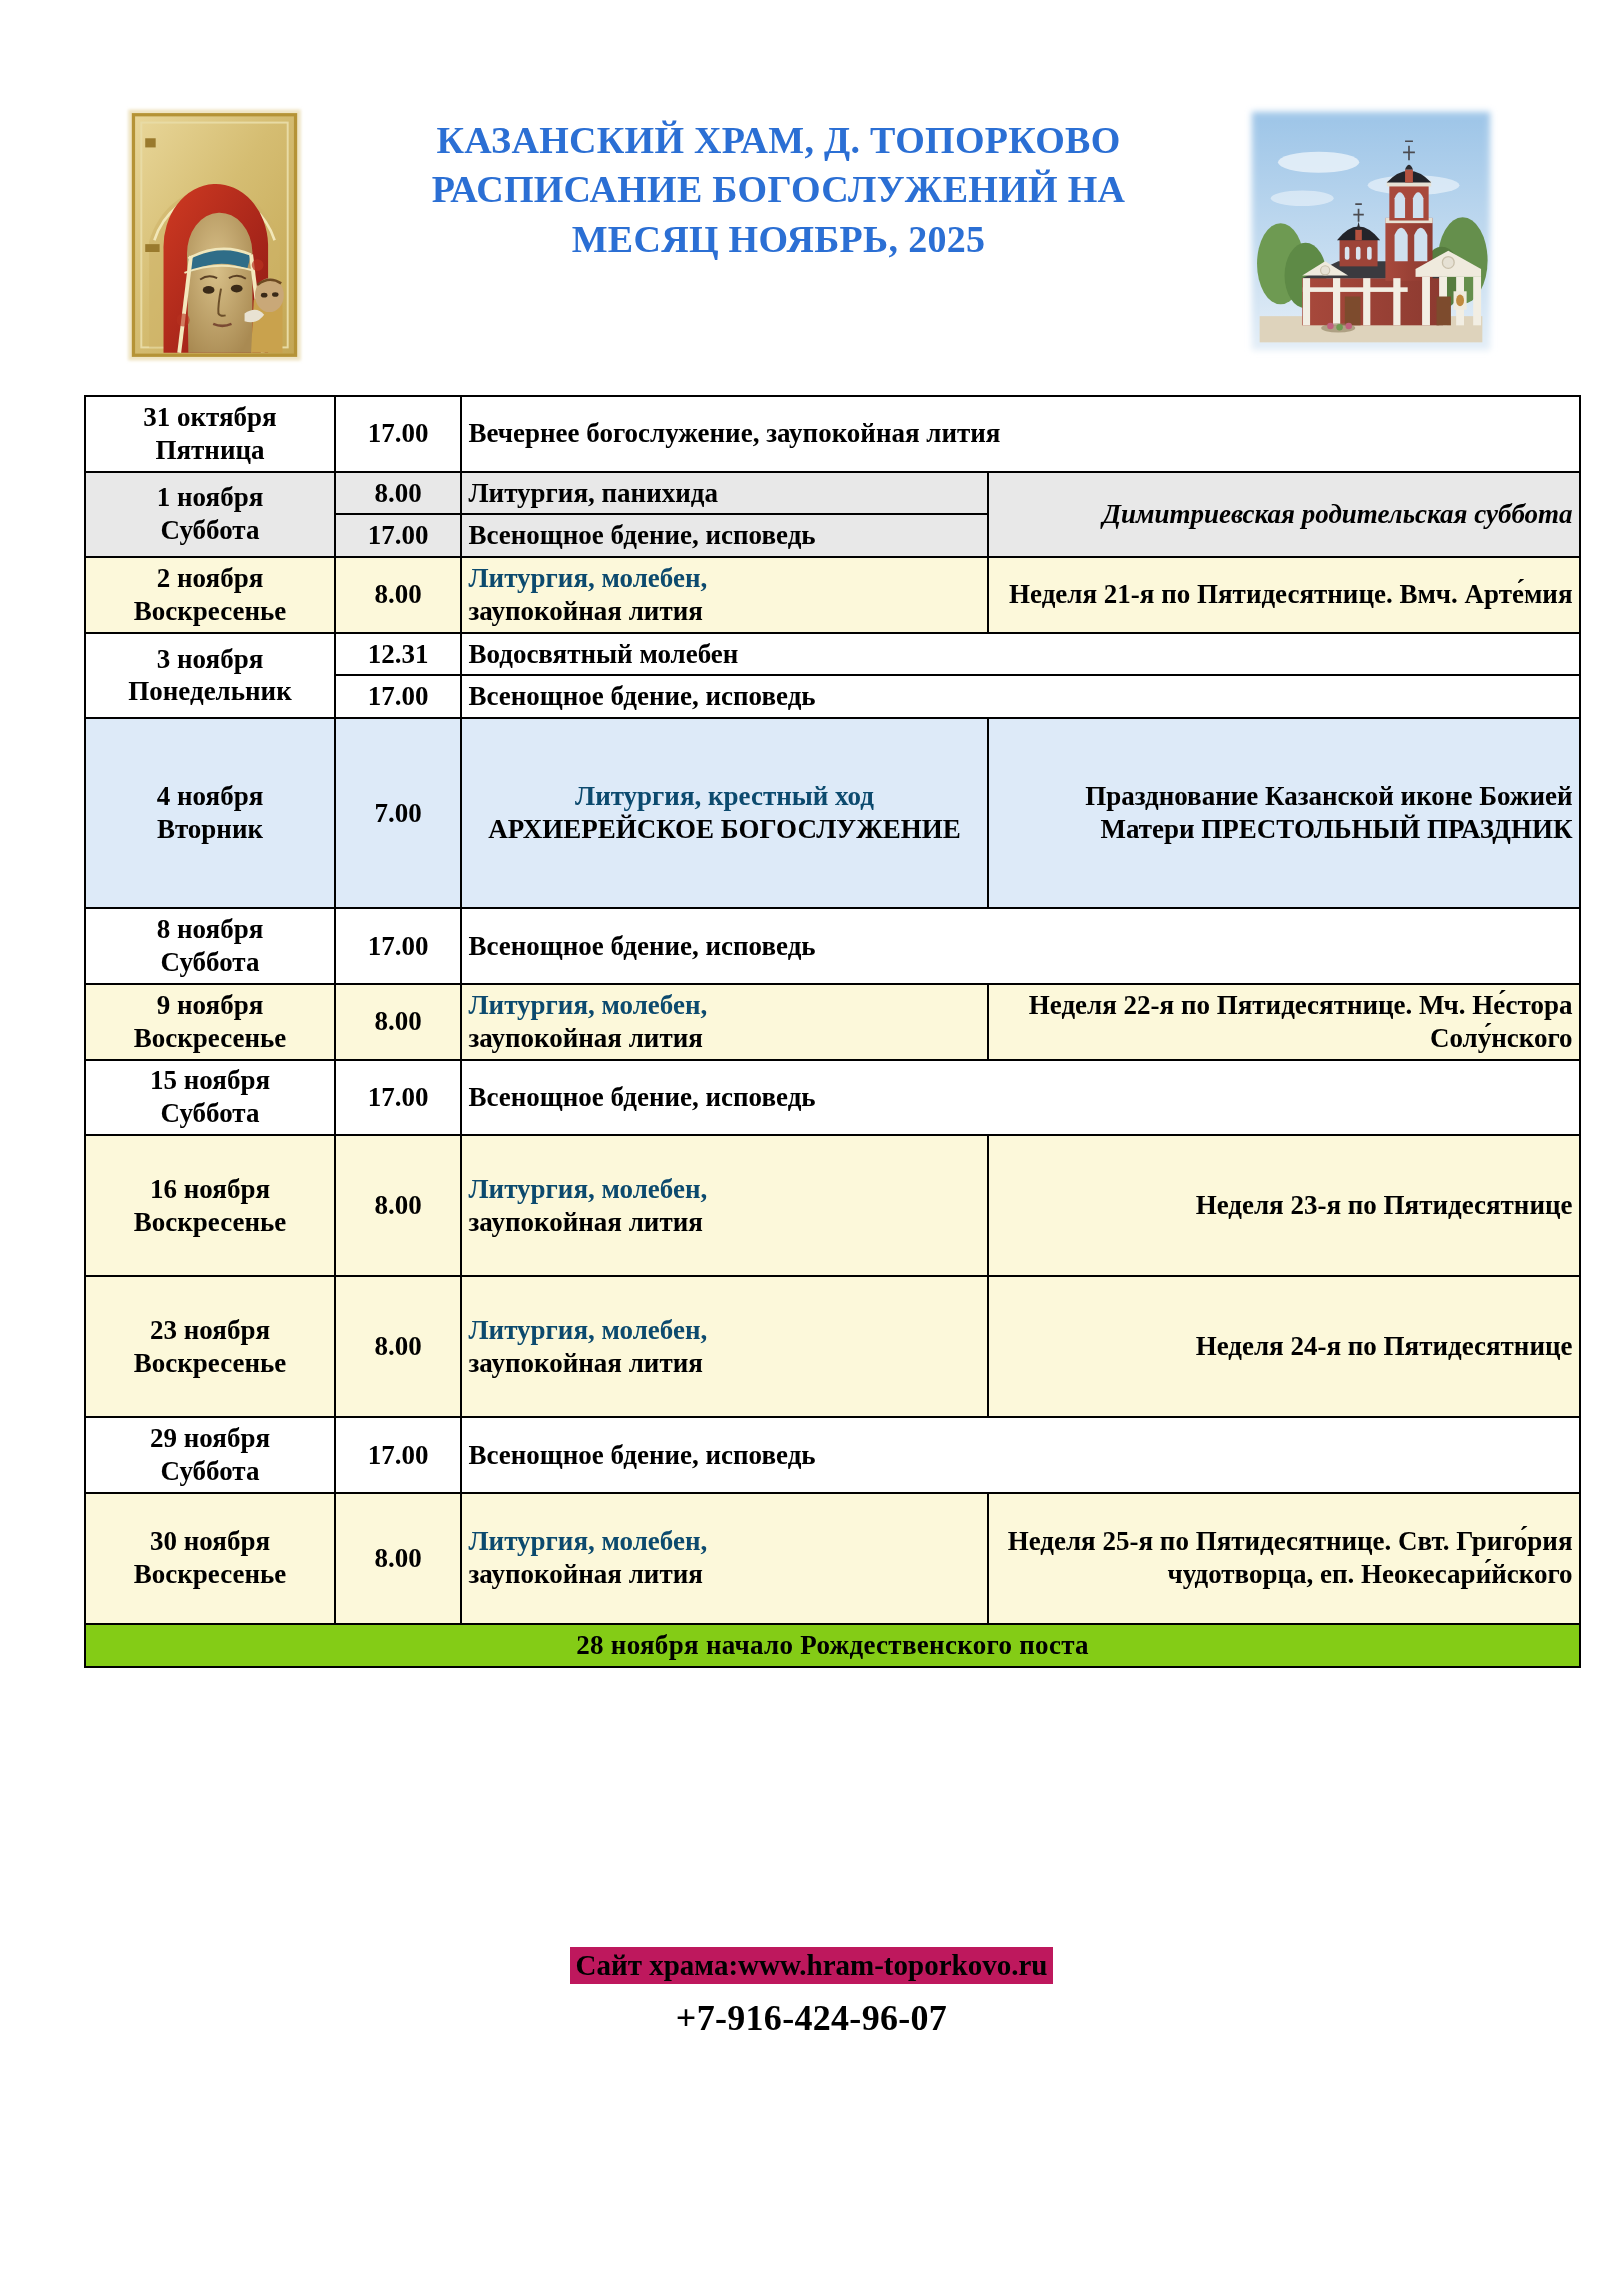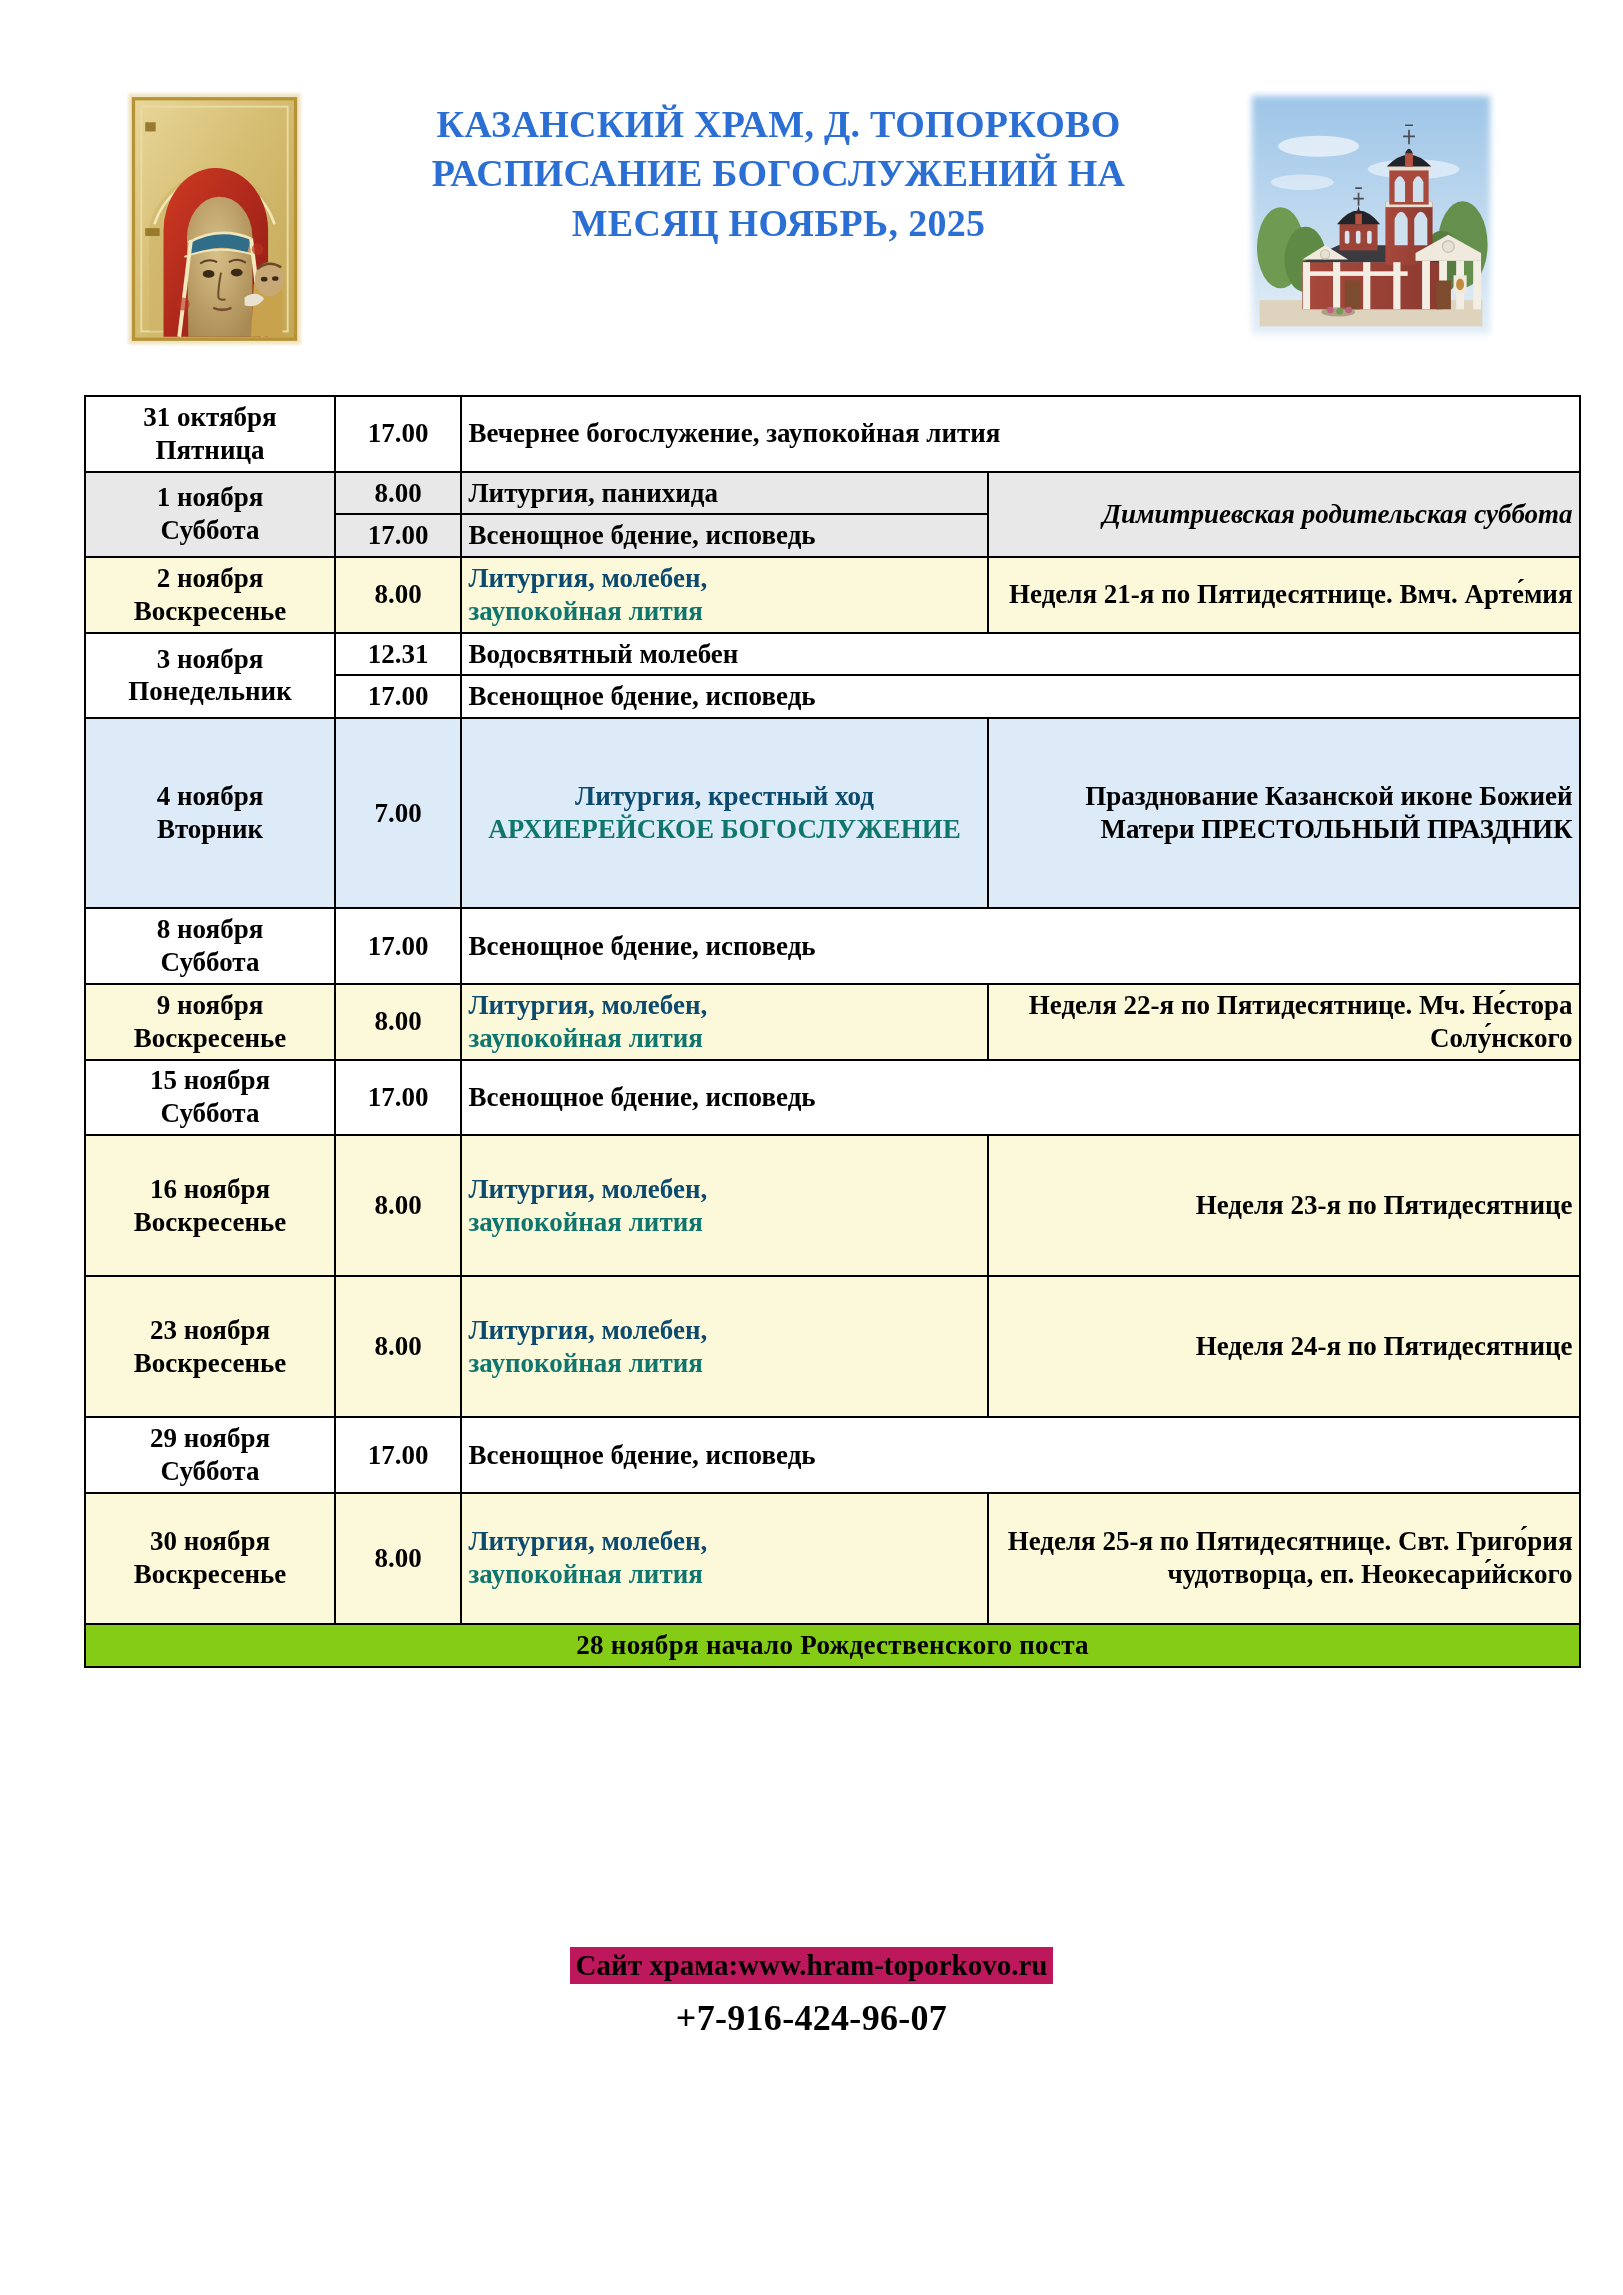--- a/index.html
+++ b/index.html
@@ -18,21 +18,21 @@
     position: relative;
     width: 1623px;
     height: 2295px;
     box-sizing: border-box;
   }
 
   
   .header {
     position: absolute;
     left: 0;
-    top: 74px;
+    top: 90px;
     width: 1623px;
     height: 288px;
   }
 
   .icon-kazan {
     position: absolute;
     left: 123px;
     top: 14.4px;
     width: 183px;
     height: 262px;
@@ -93,21 +93,21 @@
   .cell-serv   { text-align: left; padding-left: 14.4px; }
   .cell-note   { text-align: right; }
 
   .bg-white { background: #ffffff; }
   .bg-gray  { background: #e8e8e8; }
   .bg-cream { background: #fcf8da; }
   .bg-blue  { background: #ddeaf8; }
   .bg-banner{ background: #84cc16; }
 
   .red   { color: #0c4a6e; }
-  .black { color: #0f766e; }
+  .black { color: #000000; }
   .ital  { font-style: italic; }
 
   .big-date { font-size: 34px; line-height: 1.25; }
   .big-time { font-size: 30px; }
 
   .banner-cell {
     text-align: center;
     font-size: 47px;
     font-weight: bold;
     padding: 7.9px 0 10.5px 0;

